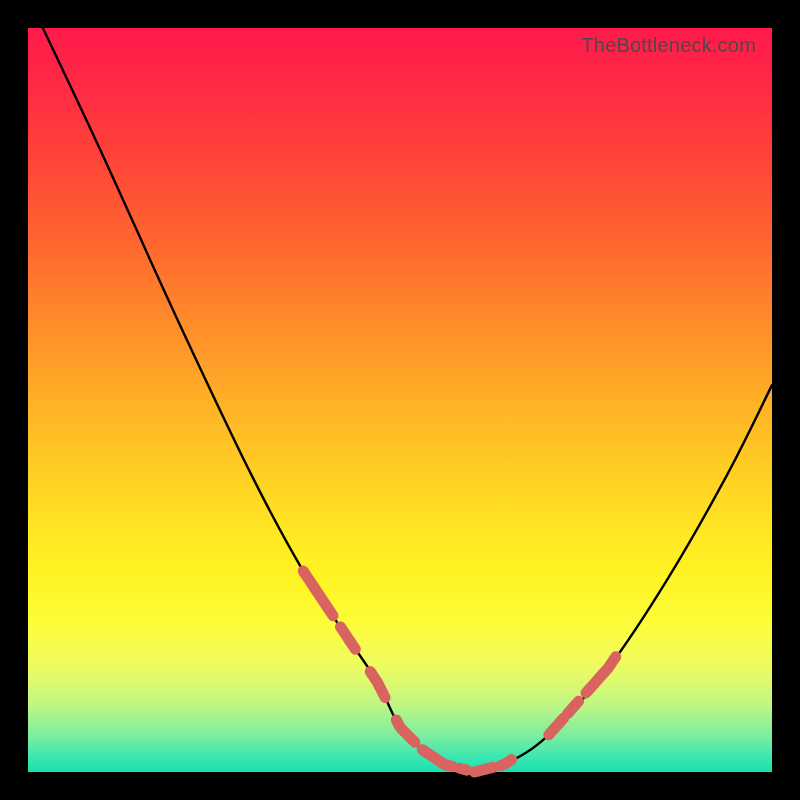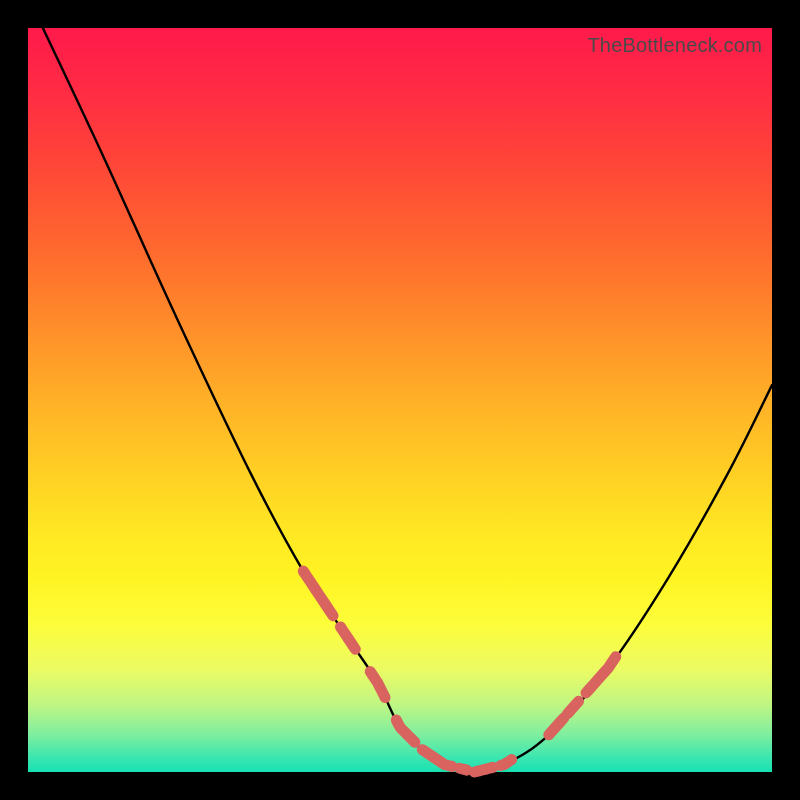--- a/index.html
+++ b/index.html
@@ -36,21 +36,21 @@
       #fdfd3a 80%,
       #edfb62 86%,
       #bff684 91%,
       #7eee9f 95%,
       #3de6b0 98%,
       #17e1b1 100%);
   }
   .watermark {
     position: absolute;
     top: 6px;
-    right: 10px;
+    right: 16px;
     color: #4a4a4a;
     font-size: 20px;
     font-weight: 500;
     letter-spacing: 0.2px;
     user-select: none;
   }
   svg.curve {
     position: absolute;
     left: 0;
     top: 0;

